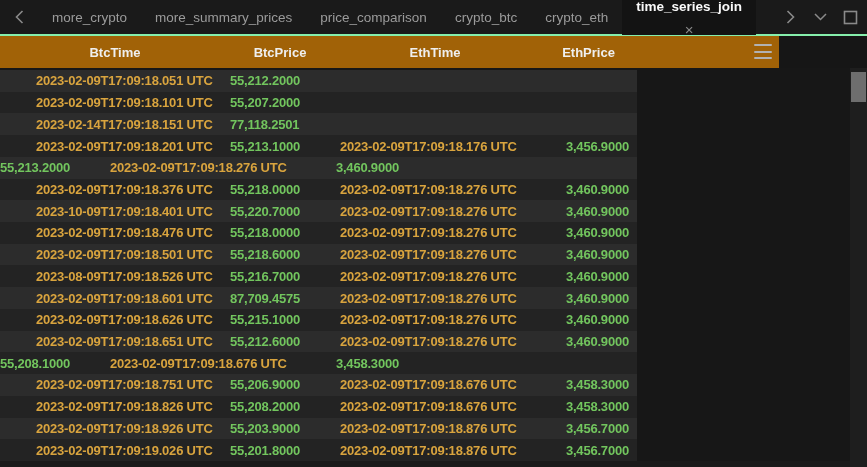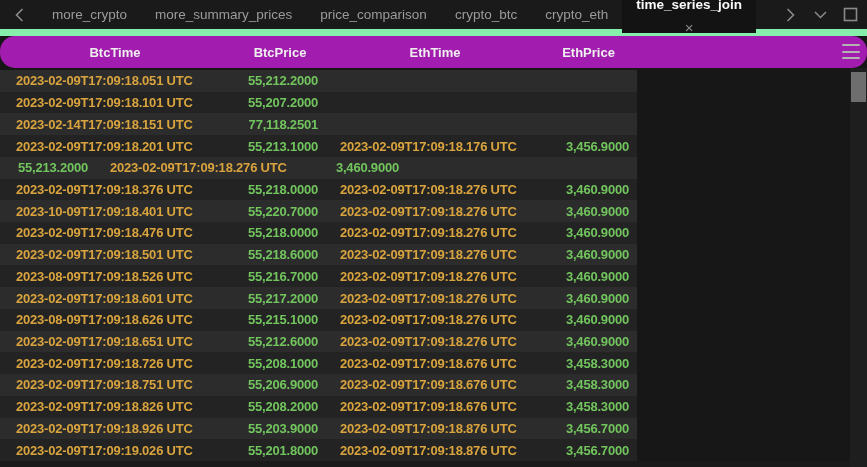--- a/index.html
+++ b/index.html
@@ -8,21 +8,21 @@
     background:#161616;
     font-family:"Liberation Sans", sans-serif;
     position:relative;
   }
 
   
   .tabbar {
     position:absolute; top:0; left:0; width:867px; height:36px;
     background:#1a1a1a;
     display:flex; align-items:center;
-    border-bottom:7px solid #86efac;
+    border-bottom:2px solid #86efac;
   }
   .nav-btn {
     width:38px; height:36px; display:flex; align-items:center; justify-content:center;
     color:#8a8a8a; flex:0 0 auto; cursor:pointer;
   }
   .tab {
     height:36px; display:flex; align-items:center; gap:8px;
     padding:0 14px; color:#9b9b9b; font-size:13.5px; white-space:nowrap;
     cursor:pointer;
   }
@@ -33,23 +33,23 @@
     color:#8a8a8a; font-size:15px; font-weight:normal; line-height:1;
   }
   .tabbar-right {
     margin-left:auto; display:flex; align-items:center; flex:0 0 auto;
   }
   .tabbar-right .nav-btn { width:30px; }
   .icon-svg { display:block; }
 
   
   .gridheader {
-    position:absolute; top:36px; left:0; width:867px; height:32px;
-    background:#a21caf;
-    display:flex; align-items:center;border-radius:15px;
+    position:absolute; top:36px; left:0; width:779px; height:32px;
+    background:#a16207;
+    display:flex; align-items:center;
   }
   .header-cols { display:flex; width:637px; }
   .hcell {
     color:var(--header-text,#efefef); font-weight:bold; font-size:13px;
     text-align:center;
   }
   .hcell.c0{ width:230px; } .hcell.c1{ width:100px; }
   .hcell.c2{ width:210px; } .hcell.c3{ width:97px; }
   .menu-btn {
     position:absolute; right:7px; top:8px; width:18px; height:15px;
@@ -62,22 +62,22 @@
     position:absolute; top:68px; left:0; width:867px; bottom:0;
     background:#171717;
   }
   .rows { position:absolute; top:2px; left:0; width:637px; }
   .row { display:flex; height:21.72px; align-items:center; background:var(--row-even,#232323); }
   .row:nth-child(odd) { background:var(--row-odd,#2c2c2c); }
   .cell {
     font-size:13px; font-weight:bold; letter-spacing:-0.2px;
     white-space:nowrap; overflow:hidden;
   }
-  .cell.c0 { width:230px; padding-left:16px; color:var(--time-color,#d9a43e); }
-  .cell.c1 { width:100px; padding-right:12px; text-align:right; color:var(--price-color,#72c55e); }
+  .cell.c0 { width:230px; padding-left:36px; color:var(--time-color,#d9a43e); }
+  .cell.c1 { width:100px; padding-right:12px; color:var(--price-color,#72c55e); }
   .cell.c2 { width:210px; padding-left:10px; color:var(--time-color,#d9a43e); }
   .cell.c3 { width:97px;  padding-right:8px; text-align:right; color:var(--price-color,#72c55e); }
 
   .hscroll-strip {
     position:absolute; left:0; bottom:0; width:867px; height:6px; background:#1a1a1a;
   }
   .vscrollbar {
     position:absolute; right:0; top:0; bottom:0; width:17px; background:#1e1e1e;
   }
   .vscroll-thumb {
@@ -203,38 +203,37 @@
         <div class="cell c3">3,460.9000</div>
       </div>
       <div class="row">
         <div class="cell c0">2023-08-09T17:09:18.526 UTC</div>
         <div class="cell c1">55,216.7000</div>
         <div class="cell c2">2023-02-09T17:09:18.276 UTC</div>
         <div class="cell c3">3,460.9000</div>
       </div>
       <div class="row">
         <div class="cell c0">2023-02-09T17:09:18.601 UTC</div>
-        <div class="cell c1">55,217.2000</div>
-        <div class="cell c2">2023-02-09T17:09:18.276 UTC</div>
-        <div class="cell c3">3,460.9000</div>
-      </div>
-      <div class="row">
-        <div class="cell c0">2023-08-09T17:09:18.626 UTC</div>
+        <div class="cell c1">87,709.4575</div>
+        <div class="cell c2">2023-02-09T17:09:18.276 UTC</div>
+        <div class="cell c3">3,460.9000</div>
+      </div>
+      <div class="row">
+        <div class="cell c0">2023-02-09T17:09:18.626 UTC</div>
         <div class="cell c1">55,215.1000</div>
         <div class="cell c2">2023-02-09T17:09:18.276 UTC</div>
         <div class="cell c3">3,460.9000</div>
       </div>
       <div class="row">
         <div class="cell c0">2023-02-09T17:09:18.651 UTC</div>
         <div class="cell c1">55,212.6000</div>
         <div class="cell c2">2023-02-09T17:09:18.276 UTC</div>
         <div class="cell c3">3,460.9000</div>
       </div>
       <div class="row">
-        <div class="cell c0">2023-02-09T17:09:18.726 UTC</div>
         <div class="cell c1">55,208.1000</div>
         <div class="cell c2">2023-02-09T17:09:18.676 UTC</div>
         <div class="cell c3">3,458.3000</div>
       </div>
       <div class="row">
         <div class="cell c0">2023-02-09T17:09:18.751 UTC</div>
         <div class="cell c1">55,206.9000</div>
         <div class="cell c2">2023-02-09T17:09:18.676 UTC</div>
         <div class="cell c3">3,458.3000</div>
       </div>

